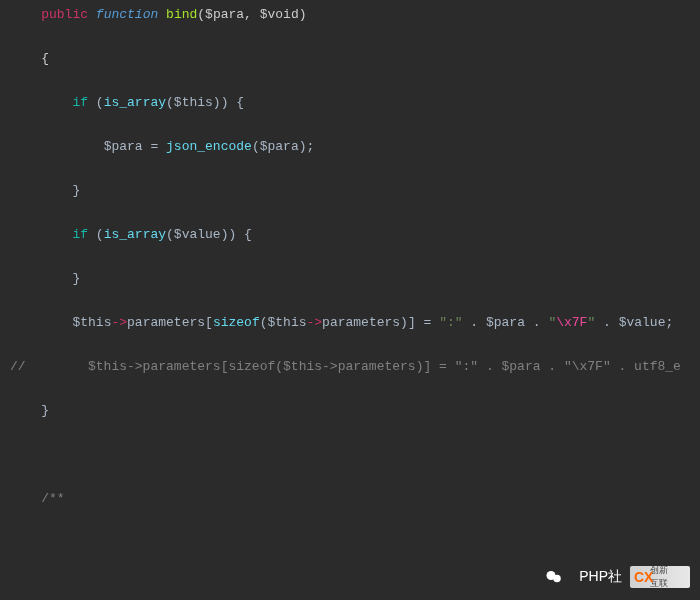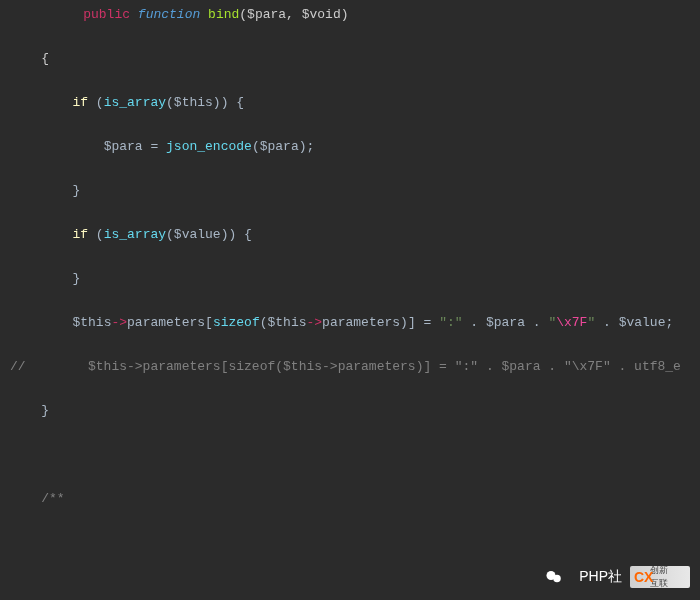--- a/index.html
+++ b/index.html
@@ -17,24 +17,24 @@
     font-size: 13px;
     line-height: 22px;
     white-space: pre;
     color: #a9b7c6;
   }
   .line { display: block; padding-left: 10px; }
   .doc-gray { color: #808080; }
   .punct { color: #cccccc; }
 
   
-  .t-public { color: #cc3366; margin-left: 42px; }
+  .t-public { color: #cc3366; }
   .t-function { color: #569cd6; font-style: italic; }
   .t-fnname { color: #a6e22e; }
-  .t-if { color: #fef9c3; }
+  .t-if { color: #14b8a6; }
   .t-call { color: #66d9ef; }
   .t-string { color: #6a8759; }
   .t-comment { color: #808080; }
   .t-arrow { color: #cc3366; }
   .t-esc { color: #ec4899; }
 
   .watermark {
     position: absolute;
     right: 10px;
     bottom: 12px;

